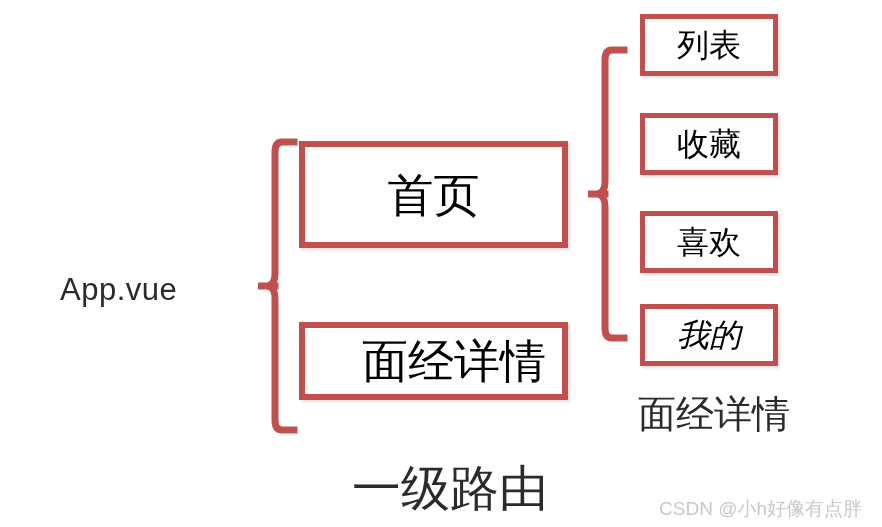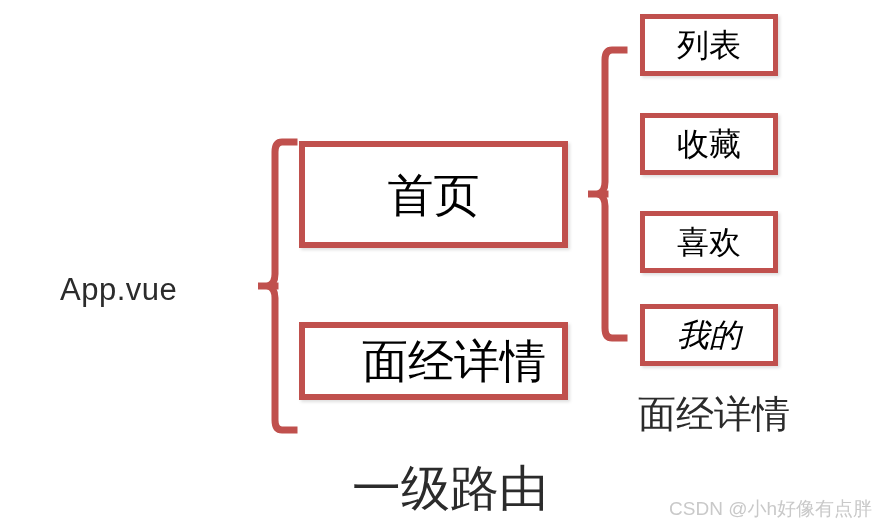--- a/index.html
+++ b/index.html
@@ -91,21 +91,21 @@
   #caption-level2 {
     left: 638px;
     top: 392px;
     font-size: 38px;
     line-height: 44px;
   }
 
   
   #watermark {
     position: absolute;
-    right: 10px;
+    right: 20px;
     bottom: 6px;
     font-size: 19px;
     line-height: 24px;
     color: #c9c9c9;
     white-space: nowrap;
     margin-top: 16px;
   }
 </style>
 </head>
 <body>

